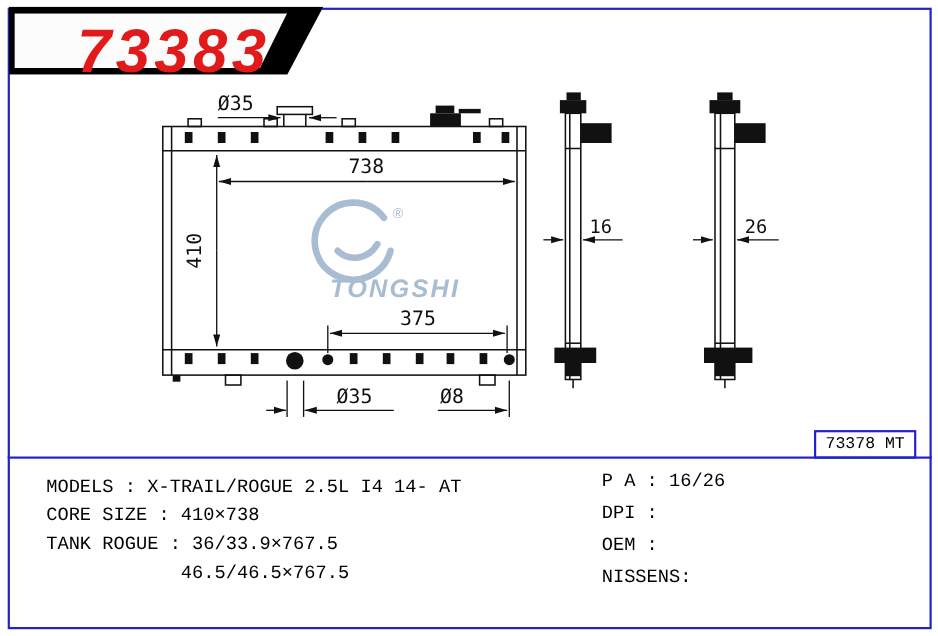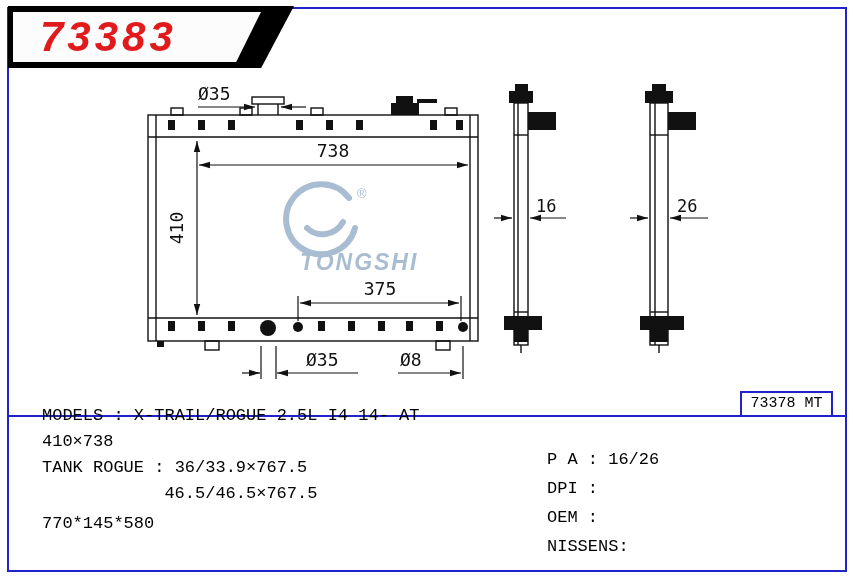--- a/index.html
+++ b/index.html
@@ -18,41 +18,41 @@
   }
   
   .banner { position:absolute; left:8px; top:6px; width:286px; height:62px; z-index:6; }
   .banner-black { position:absolute; inset:0; background:#000;
     -webkit-clip-path:polygon(0 0,100% 0,88.5% 100%,0 100%);
     clip-path:polygon(0 0,100% 0,88.5% 100%,0 100%); }
   .banner-white { position:absolute; left:5px; top:6px; width:248px; height:50px; background:#fcfcfc;
     -webkit-clip-path:polygon(0 0,100% 0,90% 100%,0 100%);
     clip-path:polygon(0 0,100% 0,90% 100%,0 100%); }
   .banner-number {
-    position:absolute; left:32px; top:7px;
+    position:absolute; left:62px; top:7px;
     font-family:"Liberation Sans", sans-serif;
-    font-style:italic; font-weight:700; font-size:42px; letter-spacing:4px;
+    font-style:italic; font-weight:700; font-size:56px; letter-spacing:4px;
     color:#e11a1c;
   }
   
   .drawing { position:absolute; left:0; top:0; }
   .dim { font-family:"DejaVu Sans Mono", monospace; font-size:18px; fill:#111; }
   .dim-small { font-family:"DejaVu Sans Mono", monospace; font-size:17px; fill:#111; }
   .logo-text { font-family:"Liberation Sans", sans-serif; font-style:italic; font-weight:700;
     font-size:23px; letter-spacing:2px; fill:#a9bdd2; }
   .logo-reg { font-family:"Liberation Sans", sans-serif; font-size:13px; fill:#a9bdd2; }
   
   .ref-box {
     position:absolute; left:740px; top:391px; width:93px; height:26px;
     box-sizing:border-box; border:2px solid #2222cc;
     font-size:15px; line-height:22px; text-align:center; color:#000;
   }
   
-  .spec-left { position:absolute; left:42px; top:403px; }
-  .spec-right { position:absolute; left:547px; top:445px; }
+  .spec-left { position:absolute; left:42px; top:431px; }
+  .spec-right { position:absolute; left:547px; top:424px; }
   .spec-row { display:flex; white-space:pre; font-size:17px; line-height:26px; color:#000; }
   .spec-right .spec-row { line-height:29px; }
   .spec-row.indent { padding-left:12ch;align-items:center; }
   .spec-row.gap { margin-top:4px; }
 </style>
 </head>
 <body>
 
 <div class="page">
 
@@ -209,30 +209,30 @@
 
   <div class="ref-box">
     <span>73378 MT</span>
   </div>
 
   <div class="spec-left">
     <div class="spec-row">
       <span>MODELS : </span><span>X-TRAIL/ROGUE 2.5L I4 14- AT</span>
     </div>
     <div class="spec-row">
-      <span>410×738</span>
+      <span>CORE SIZE : </span><span>410×738</span>
     </div>
     <div class="spec-row">
       <span>TANK ROGUE : </span><span>36/33.9×767.5</span>
     </div>
     <div class="spec-row indent">
       <span>46.5/46.5×767.5</span>
     </div>
     <div class="spec-row gap">
-      <span>770*145*580</span>
+      
     </div>
   </div>
 
   <div class="spec-right">
     <div class="spec-row">
       <span>P A : </span><span>16/26</span>
     </div>
     <div class="spec-row">
       <span>DPI : </span><span></span>
     </div>

